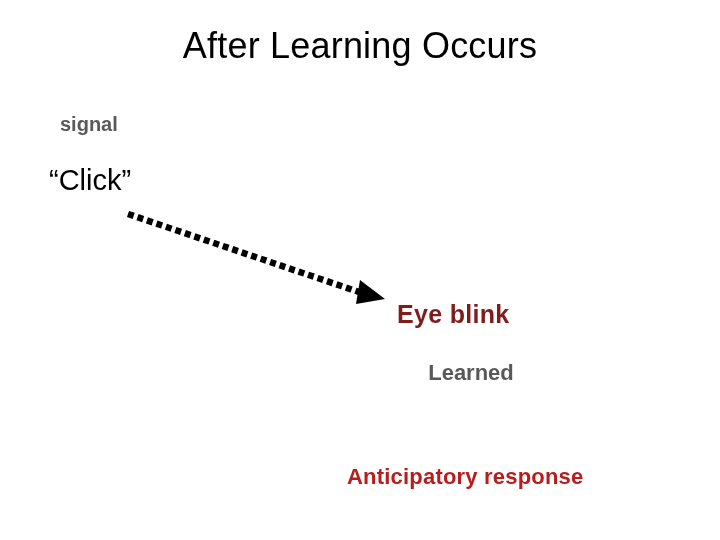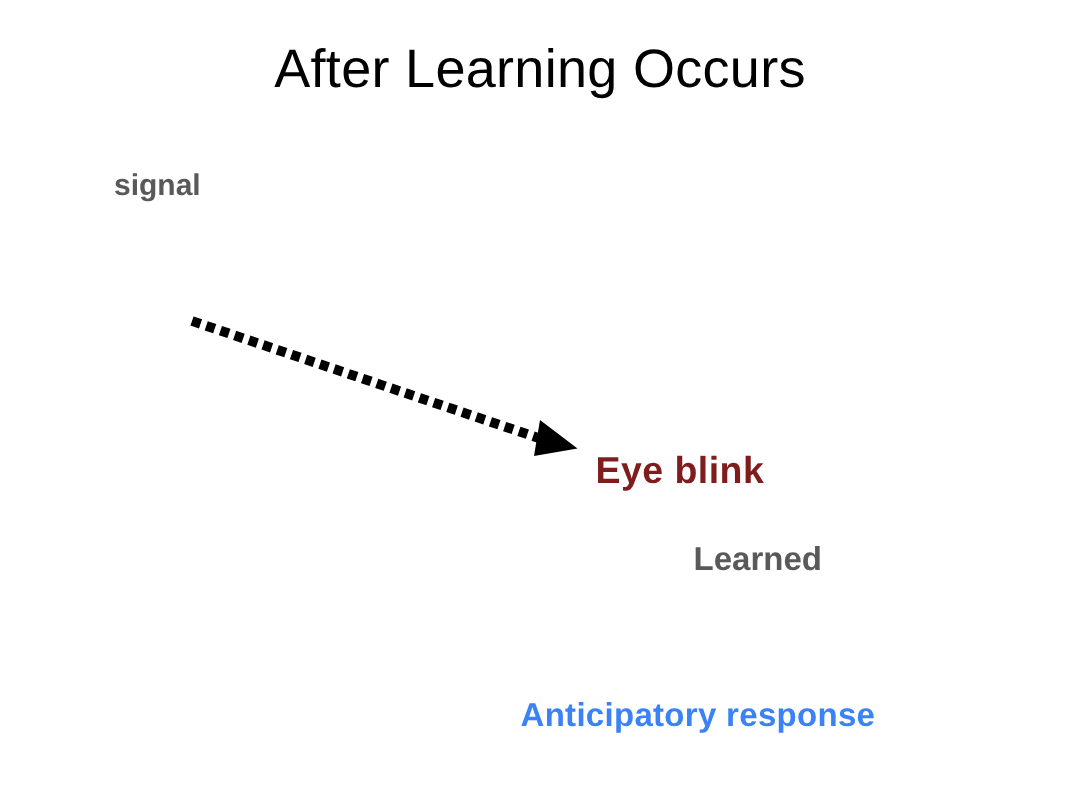--- a/index.html
+++ b/index.html
@@ -31,21 +31,21 @@
     top: 28px;
     width: 720px;
     text-align: center;
     font-size: 36px;
     font-weight: 400;
     color: #000000;
     letter-spacing: 0.2px;
   }
   
   #signal-label {
-    left: 76px;
+    left: 60px;
     top: 114px;
     font-size: 20px;
     font-weight: 700;
     color: #595959;
   }
   
   #click-label {
     left: 49px;
     top: 166px;
     font-size: 29px;
@@ -64,49 +64,50 @@
   #eye-blink-label {
     left: 397px;
     top: 302px;
     font-size: 25px;
     font-weight: 700;
     color: #7f1d1d;
     letter-spacing: 0.3px;
   }
   
   #learned-response-label {
-    left: 368px;
+    left: 381px;
     top: 356px;
     width: 180px;
-    text-align: right;
+    text-align: center;
     font-size: 22px;
     font-weight: 700;
     color: #595959;
     line-height: 1.52;
     white-space: normal;
   }
   
   #anticipatory-response-label {
     left: 347px;
     top: 466px;
     font-size: 22px;
     font-weight: 700;
-    color: #3b82f6;
+    color: #b91c1c;
     letter-spacing: 0.2px;
   }
 </style>
 </head>
 <body>
 
 <div id="slide">
 
   <div class="txt" id="slide-title">After Learning Occurs</div>
 
   <div class="txt" id="signal-label">signal</div>
 
+  <div class="txt" id="click-label">“Click”</div>
 
   <svg id="response-arrow" viewBox="0 0 290 120">
     <line x1="18" y1="16" x2="252" y2="95" stroke="#000000" stroke-width="6.5" stroke-linecap="butt" stroke-dasharray="6 4"></line>
     <polygon points="250,82 275,101 246,106" fill="#000000"></polygon>
   </svg>
 
   <div class="txt" id="eye-blink-label">Eye blink</div>
 
   <div class="txt" id="learned-response-label"><span>Learned</span><br></div>
 

